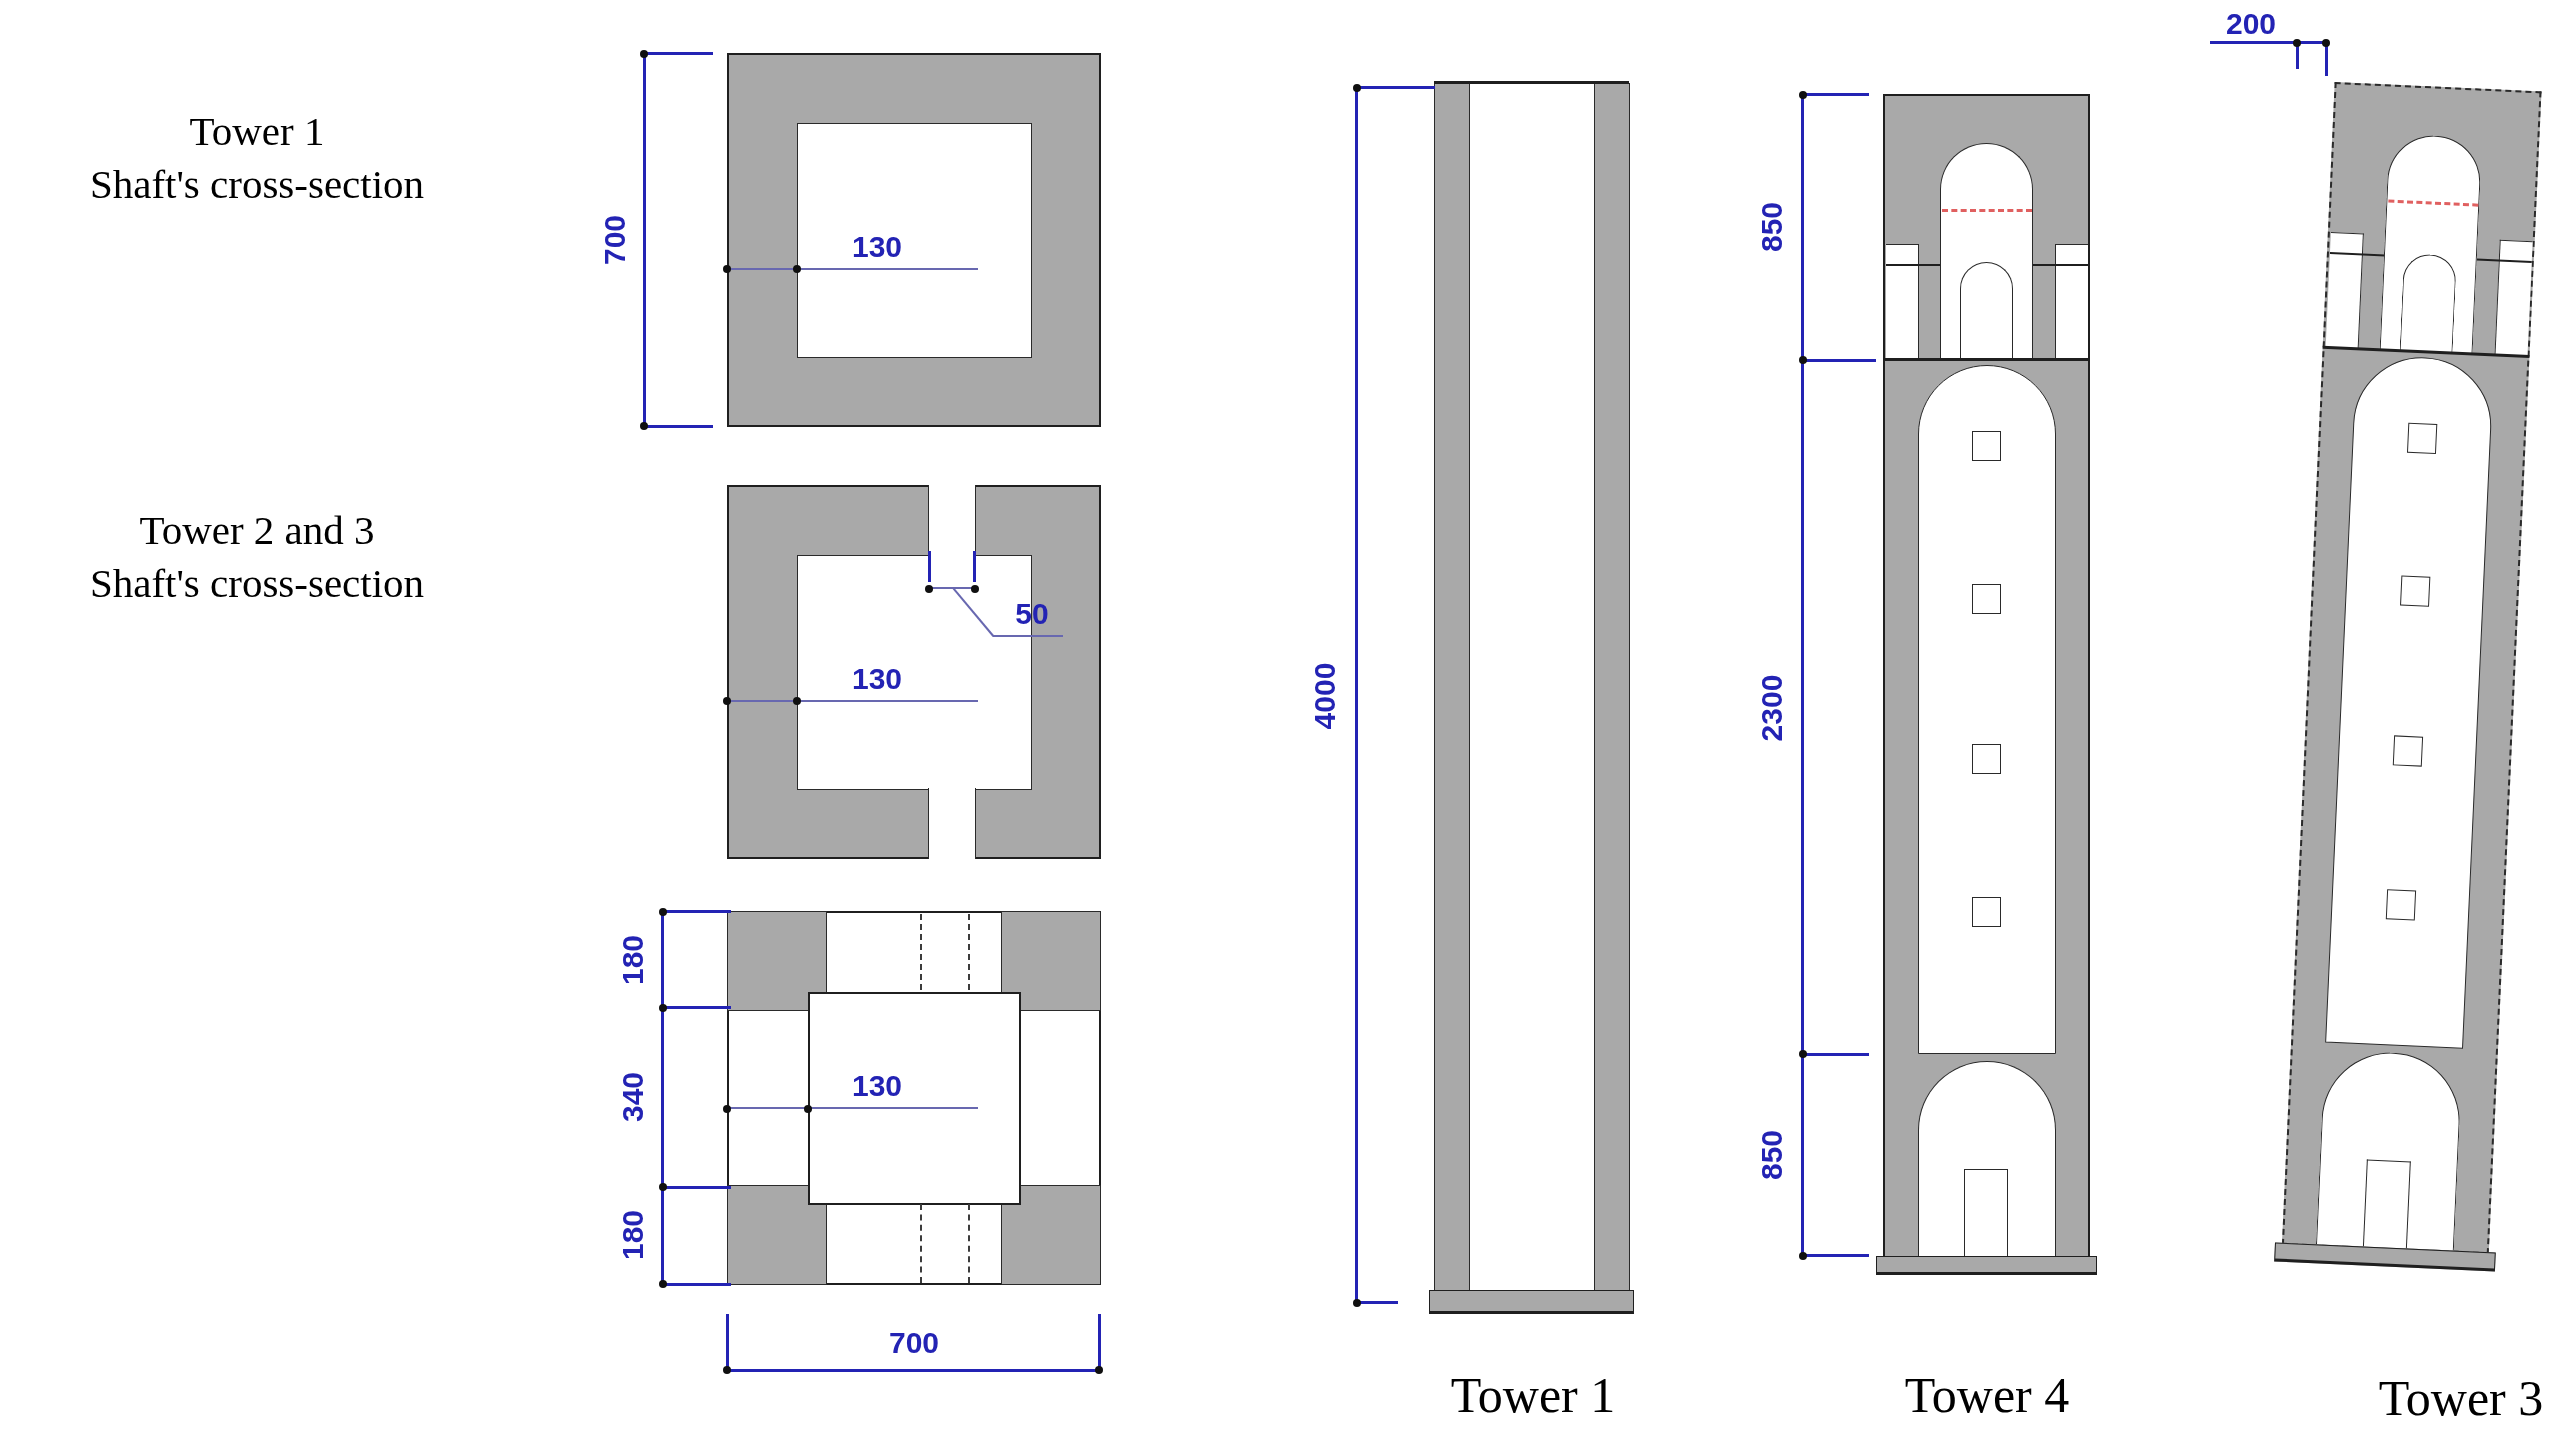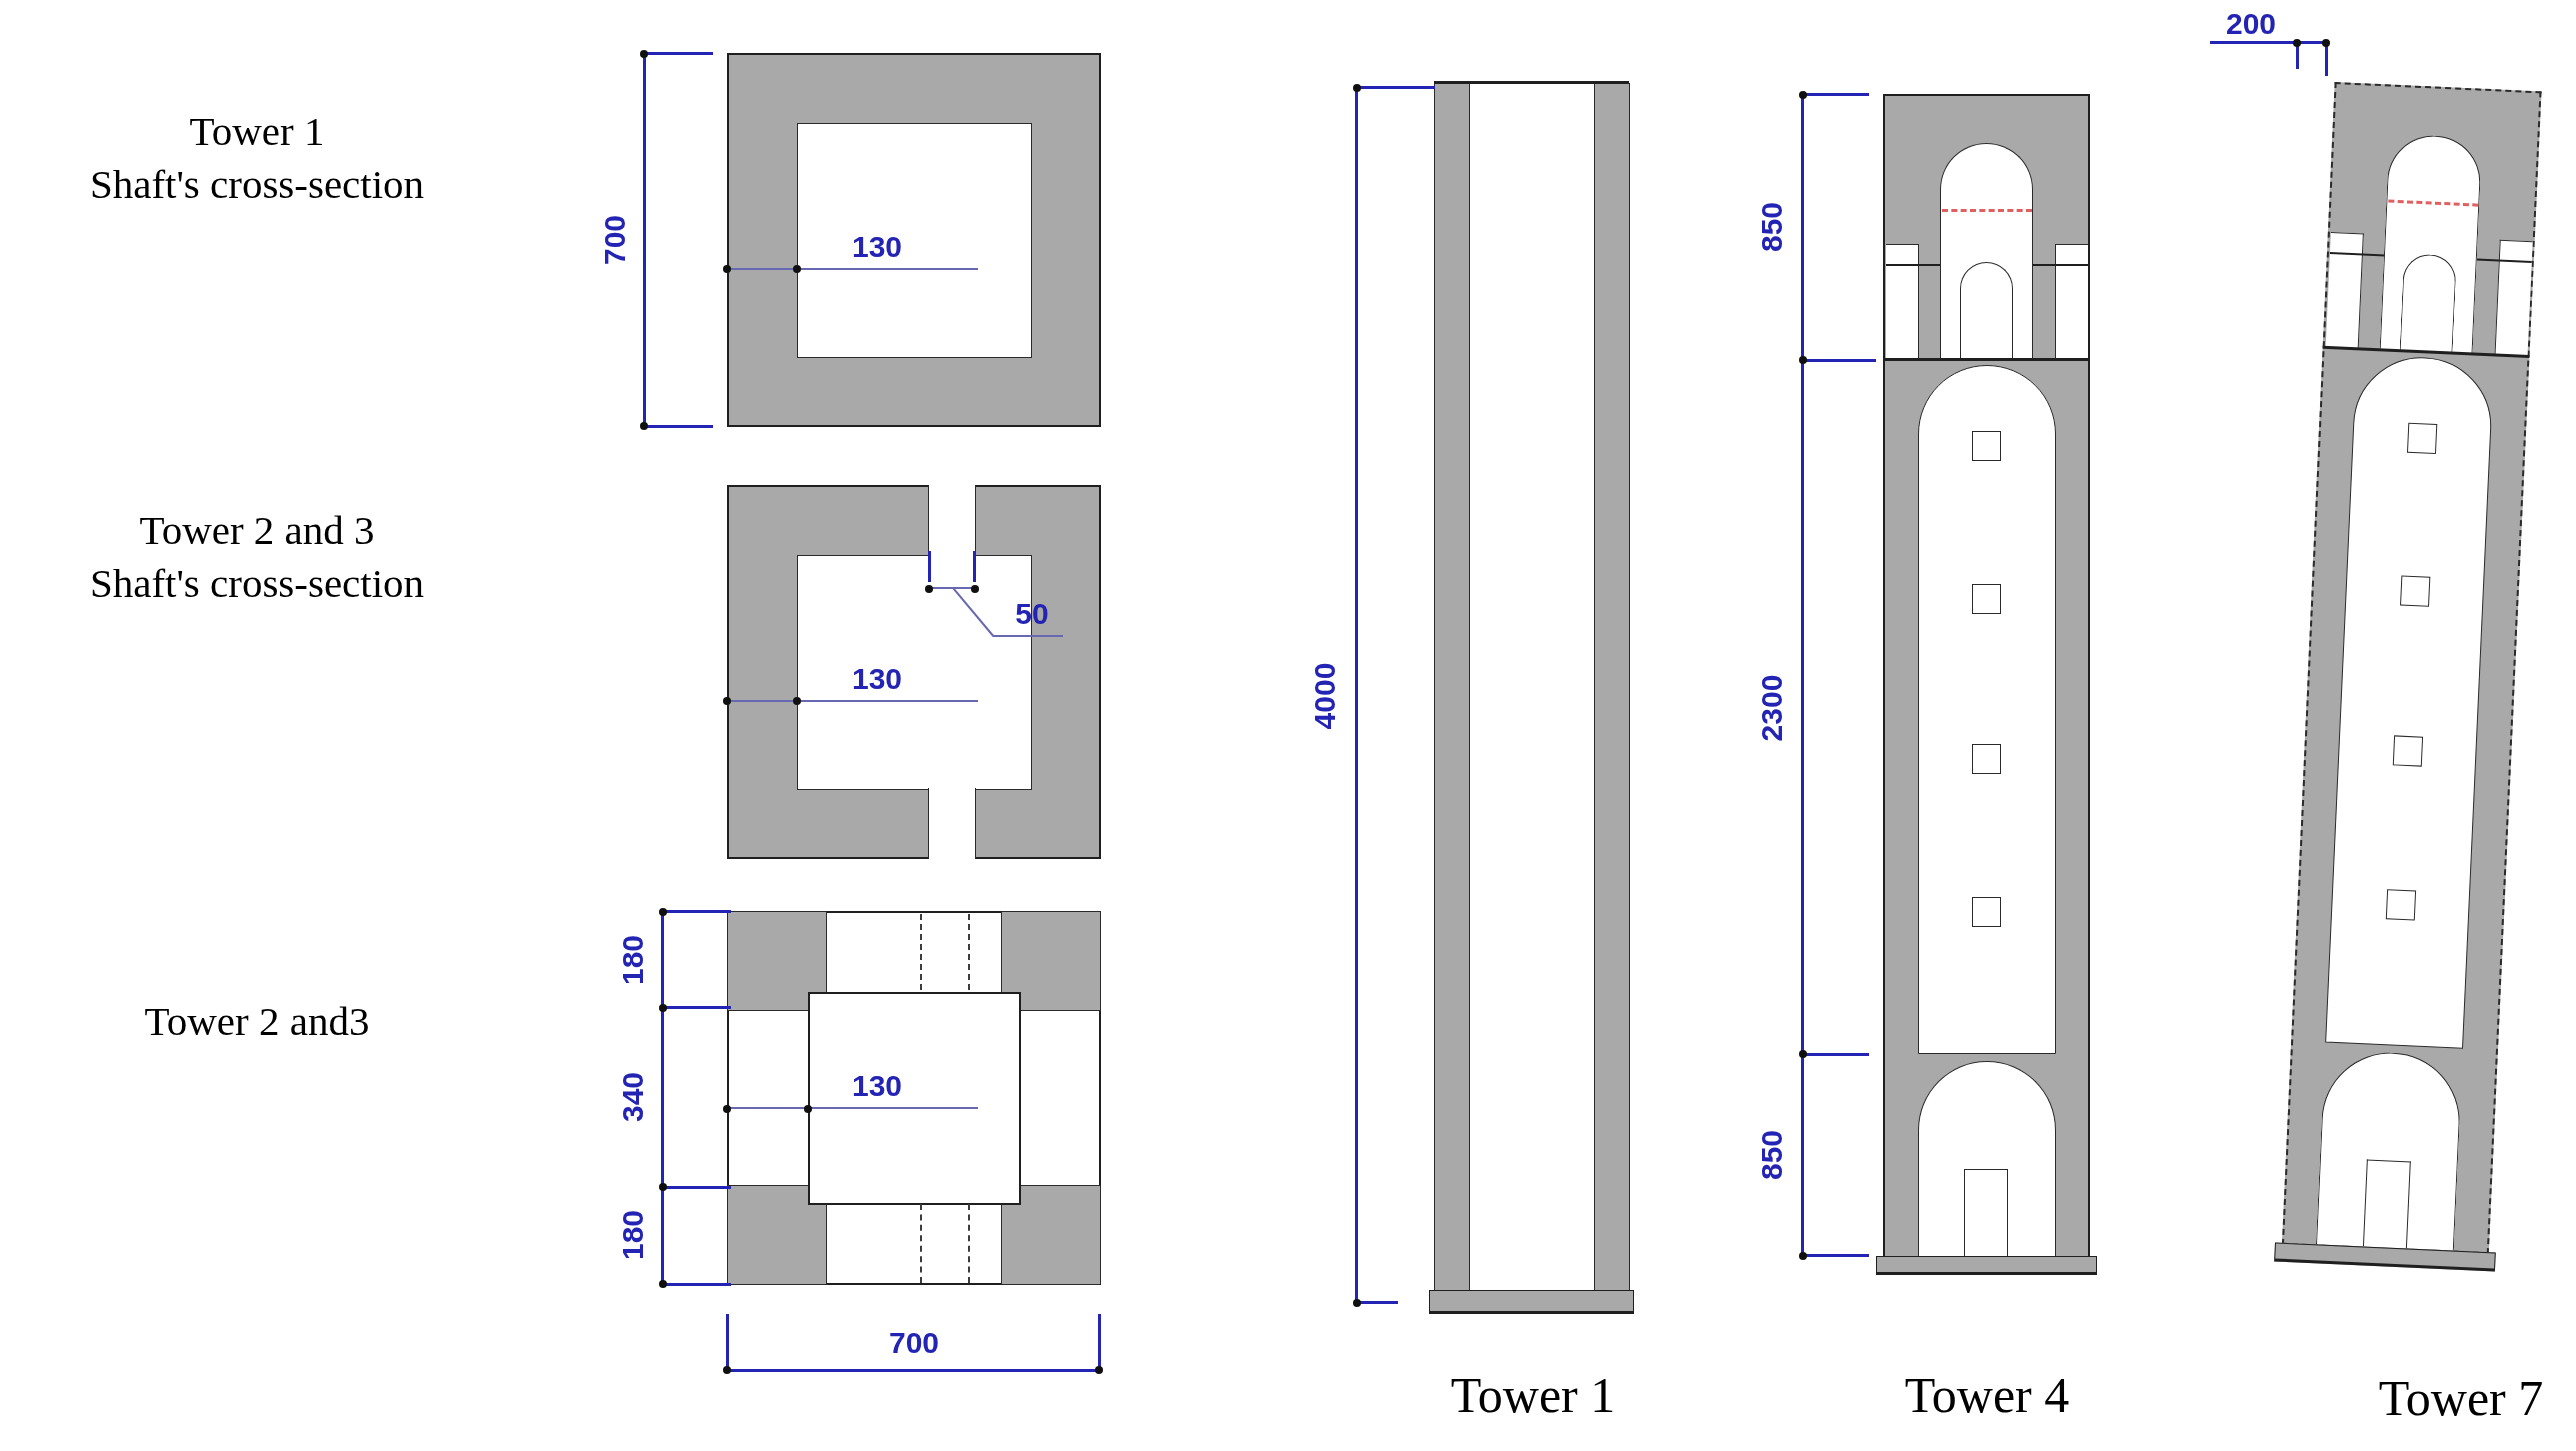--- a/index.html
+++ b/index.html
@@ -39,21 +39,20 @@
 
   <div class="rowlabel" style="top:105px">
     <div>Tower 1</div>
     <div>Shaft's cross-section</div>
   </div>
   <div class="rowlabel" style="top:504px">
     <div>Tower 2 and 3</div>
     <div>Shaft's cross-section</div>
   </div>
   <div class="rowlabel" style="top:995px">
-    <div>Tower 2 and3</div>
   </div>
 
   <div class="gray outline4" style="left:727px;top:53px;width:374px;height:374px"></div>
   <div class="white outline3" style="left:797px;top:123px;width:235px;height:235px"></div>
 
   <div class="blv" style="left:643px;top:53px;height:374px"></div>
   <div class="blh" style="left:643px;top:52px;width:70px"></div>
   <div class="blh" style="left:643px;top:425px;width:70px"></div>
   <div class="dot" style="left:644px;top:54px"></div>
   <div class="dot" style="left:644px;top:426px"></div>
@@ -188,16 +187,16 @@
     <div class="dk" style="left:0;top:264px;width:207px;height:3.1px"></div>
     <div class="arch" style="left:34px;top:271px;width:138px;height:689px;border-radius:70px 70px 0 0;border-bottom:1.9px solid #2a2a2a"></div>
     <div class="win" style="left:89px;top:337px;width:29px;height:30px"></div>
     <div class="win" style="left:89px;top:490px;width:29px;height:30px"></div>
     <div class="win" style="left:89px;top:650px;width:29px;height:30px"></div>
     <div class="win" style="left:89px;top:804px;width:29px;height:30px"></div>
     <div class="arch" style="left:34px;top:967px;width:138px;height:195px;border-radius:70px 70px 0 0"></div>
     <div class="win" style="left:81px;top:1075px;width:44px;height:87px;border-bottom:none"></div>
     <div class="gray" style="left:-6.9px;top:1162px;width:221px;height:19px;border:1.9px solid #1f1f1f;border-bottom:3.8px solid #1f1f1f;box-sizing:border-box"></div>
   </div>
-  <div class="towerlabel" style="left:2461px;top:1398px">Tower 7</div>
+  <div class="towerlabel" style="left:2461px;top:1398px">Tower 3</div>
 
 </div>
 
 
 </body></html>

